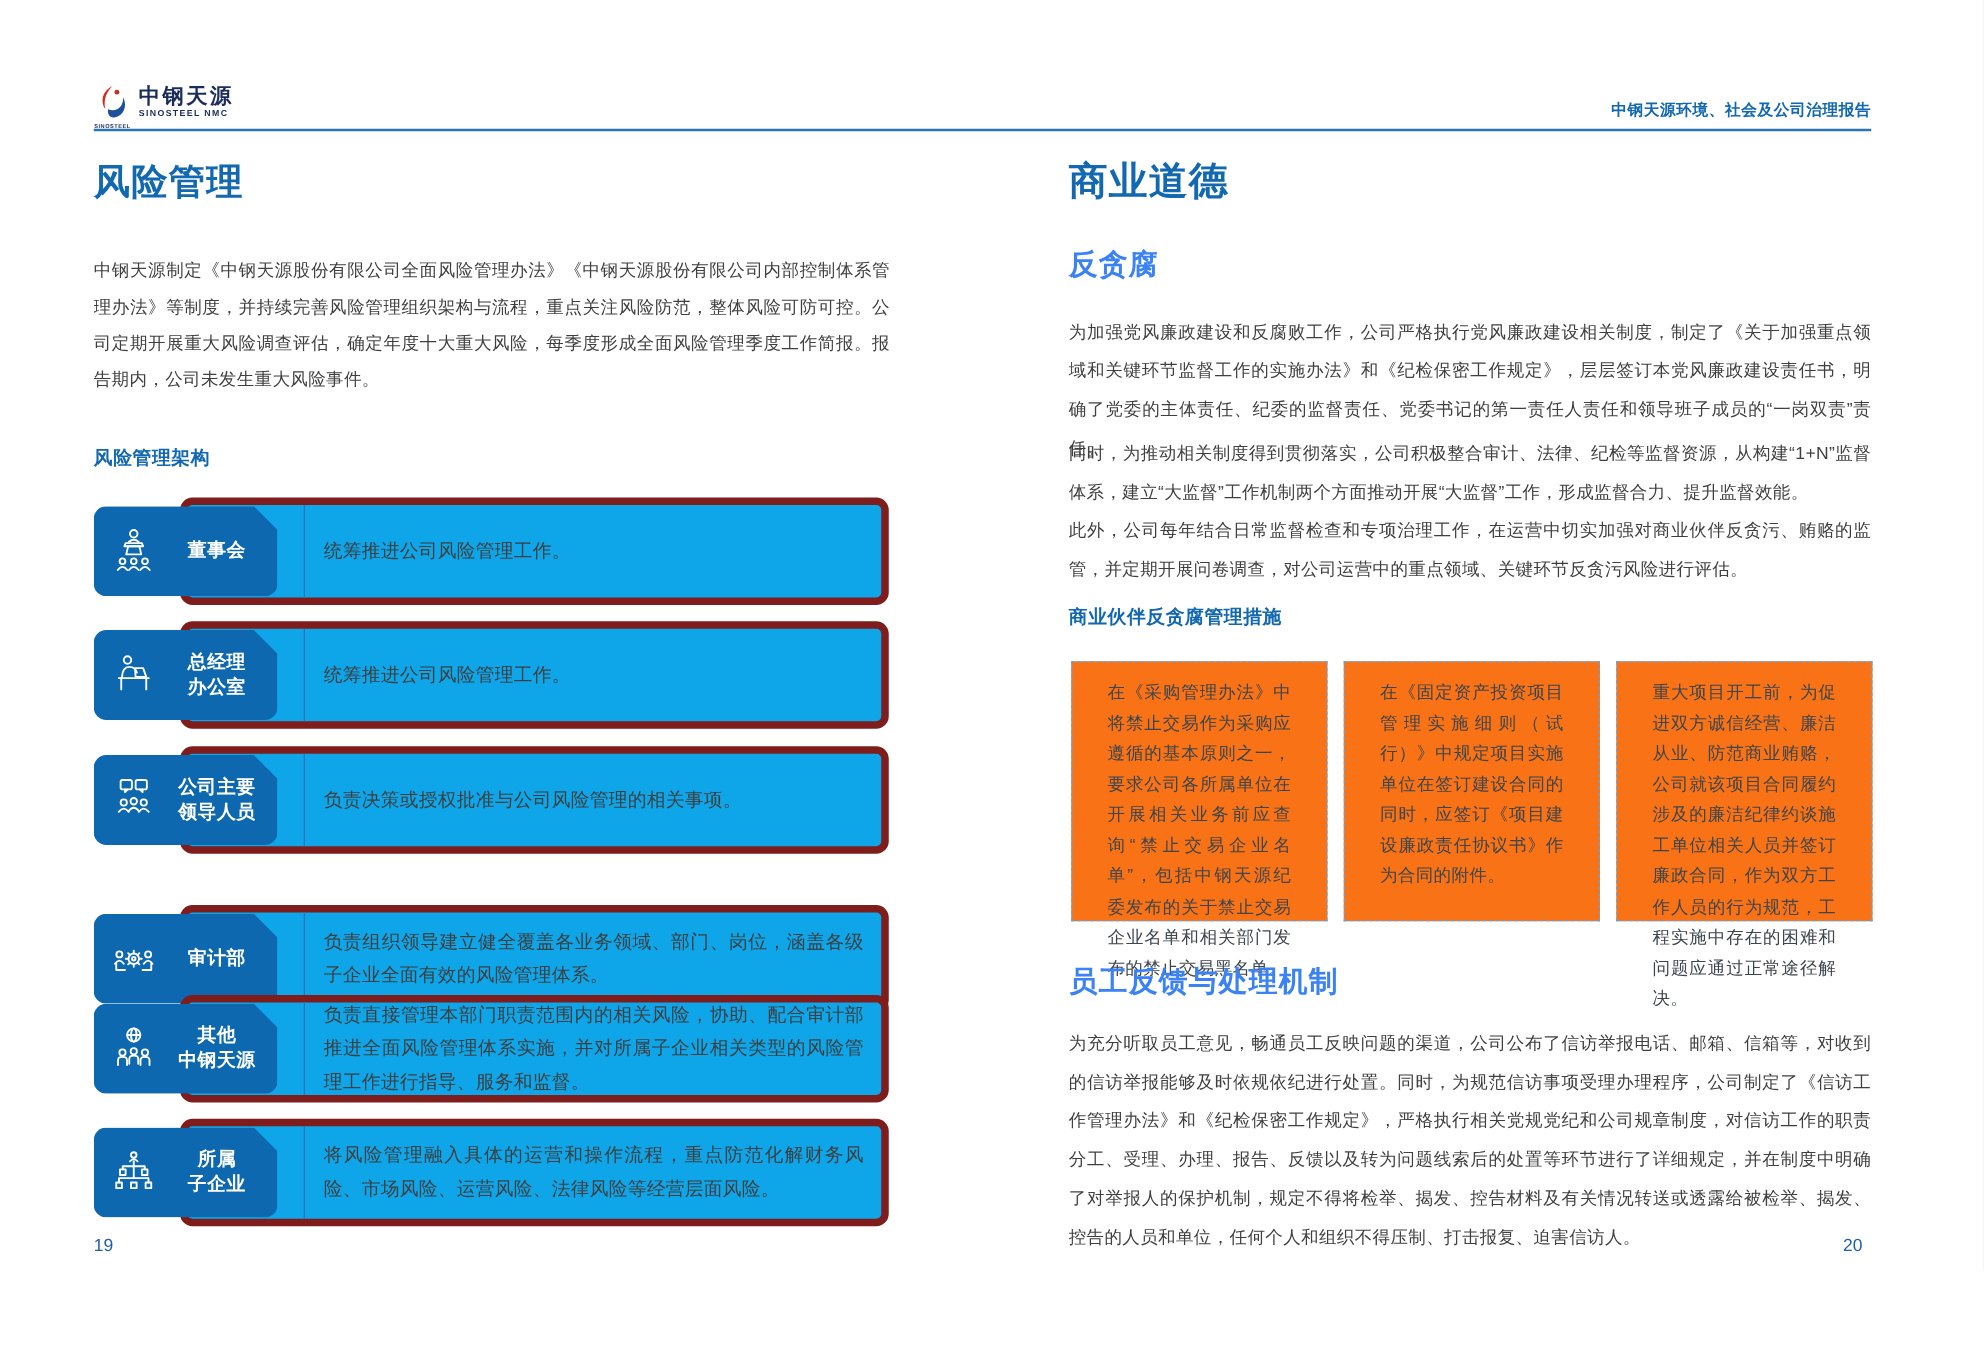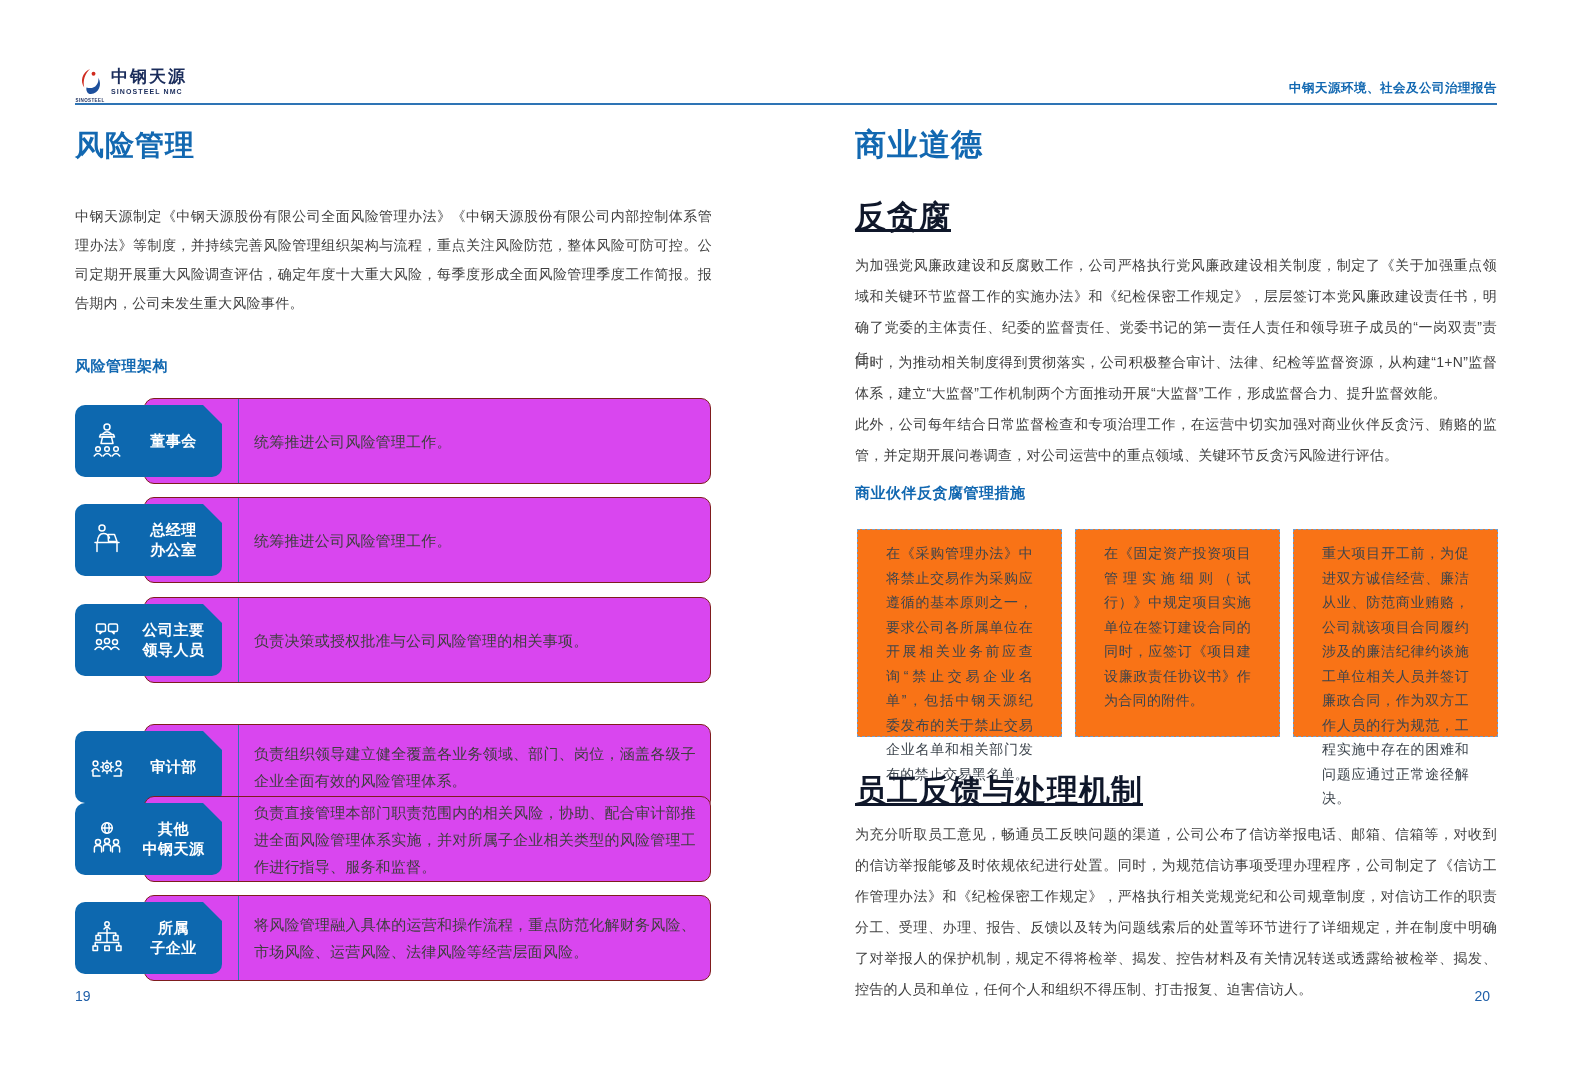--- a/index.html
+++ b/index.html
@@ -10,27 +10,27 @@
   
   .logo{position:absolute;left:75px;top:68px;display:flex;align-items:flex-start;gap:6px;}
   .logo-txt{display:flex;flex-direction:column;line-height:1;}
   .logo-cn{font-size:17px;font-weight:bold;color:#1a2c5b;letter-spacing:2px;font-family:"Liberation Serif","DejaVu Serif",serif;}
   .logo-en{font-size:7px;font-weight:bold;color:#1a2c5b;letter-spacing:1.1px;margin-top:3px;}
   .report-title{position:absolute;right:90px;top:80px;font-size:12.5px;font-weight:bold;color:#1268b1;letter-spacing:.5px;}
   .header-rule{position:absolute;left:75px;right:90px;top:103px;height:2px;background:#2e74b5;}
   
   .h1{position:absolute;font-size:29px;font-weight:bold;color:#1268b1;letter-spacing:1px;}
   .h1.black{font-weight:900;font-size:31px;}
-  .h2{position:absolute;font-size:31px;font-weight:bold;color:#0f172a;letter-spacing:1px;text-decoration:underline;}
+  .h2{position:absolute;font-size:23px;font-weight:bold;color:#3b82f6;letter-spacing:1px;}
   .para{position:absolute;font-size:14px;line-height:30px;text-align:justify;color:#3f3f3f;letter-spacing:.3px;}
   .sec-label{position:absolute;font-size:15px;font-weight:bold;color:#1268b1;letter-spacing:.5px;}
   .pn{position:absolute;top:988px;font-size:14px;color:#1f5fa8;}
   
   .org-row{position:absolute;left:75px;width:636px;height:86px;}
-  .org-box{position:absolute;left:69px;right:0;top:0;bottom:0;border:1px solid #7f1d1d;border-radius:10px;background:#d946ef;}
+  .org-box{position:absolute;left:69px;right:0;top:0;bottom:0;border:6px solid #7f1d1d;border-radius:10px;background:#0ea5e9;}
   .org-box::before{content:"";position:absolute;left:93px;top:0;bottom:0;width:1px;background:#2e74b5;}
   .org-desc{position:absolute;left:109px;right:14px;top:50%;transform:translateY(-50%);
     font-size:15px;line-height:27px;text-align:justify;color:#3f3f3f;letter-spacing:.2px;}
   .org-badge{position:absolute;left:0;top:7px;bottom:7px;width:147px;background:#0d68af;border-radius:10px;
     clip-path:polygon(0 0,calc(100% - 19px) 0,100% 19px,100% 100%,0 100%);
     display:flex;align-items:center;}
   .org-icon{width:64px;display:flex;justify-content:center;flex:none;}
   .org-label{flex:1;color:#fff;font-weight:bold;font-size:15px;line-height:20px;text-align:center;
     white-space:pre-line;padding-right:14px;letter-spacing:.5px;}
   

